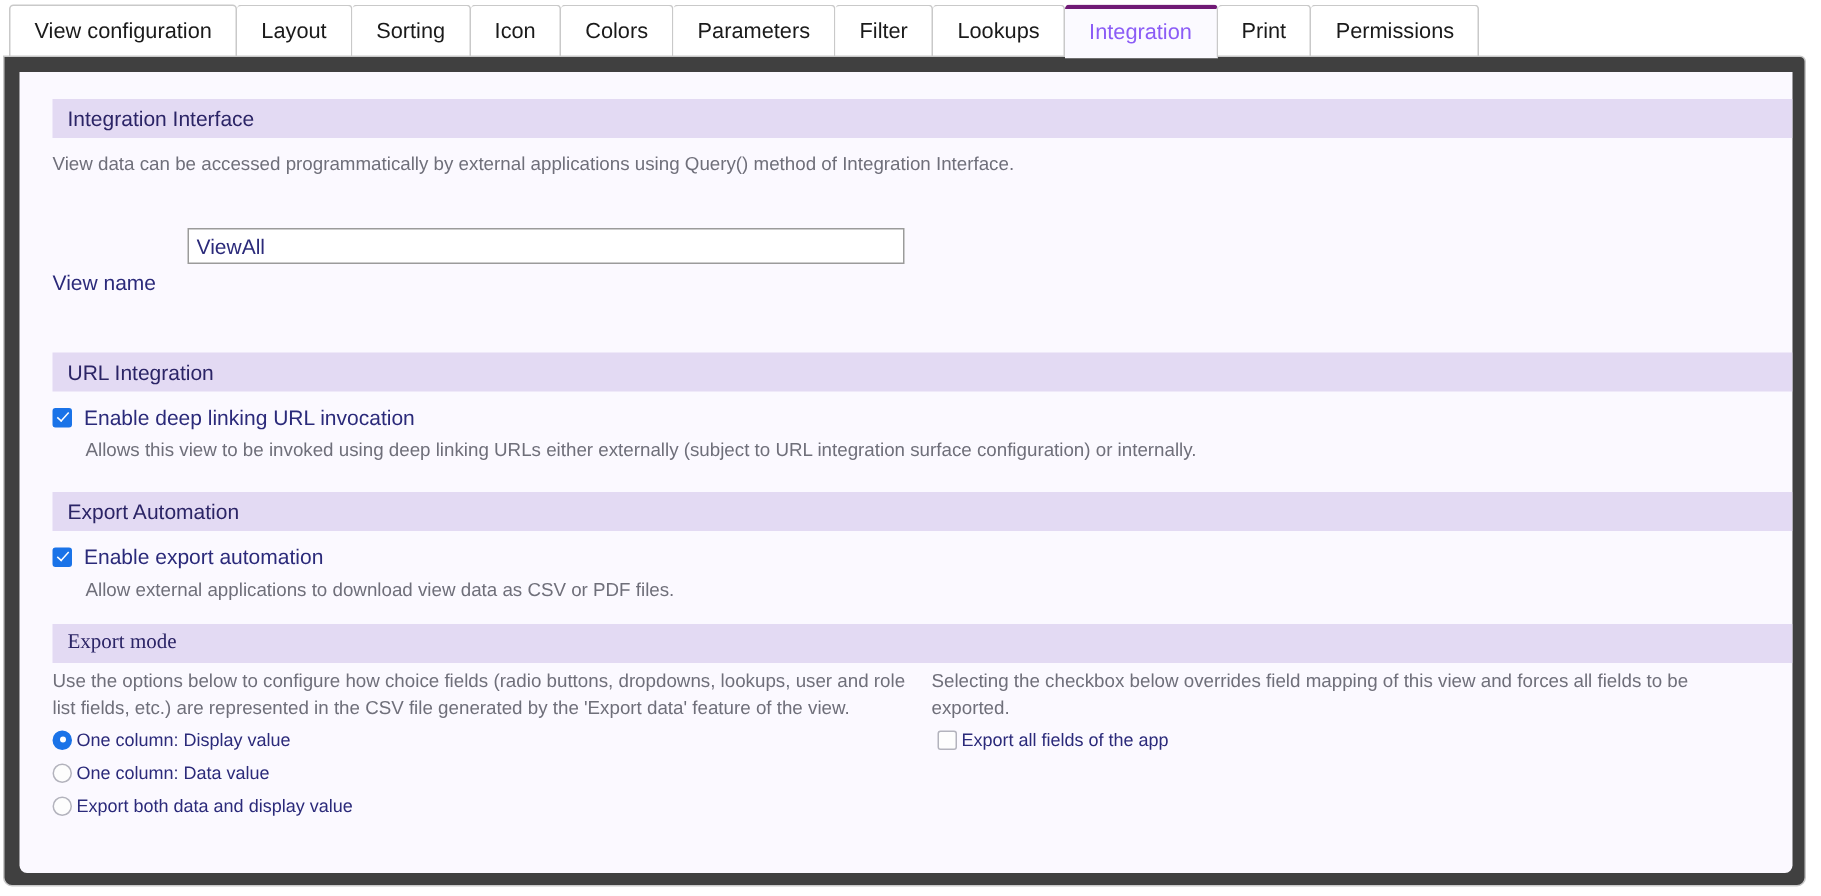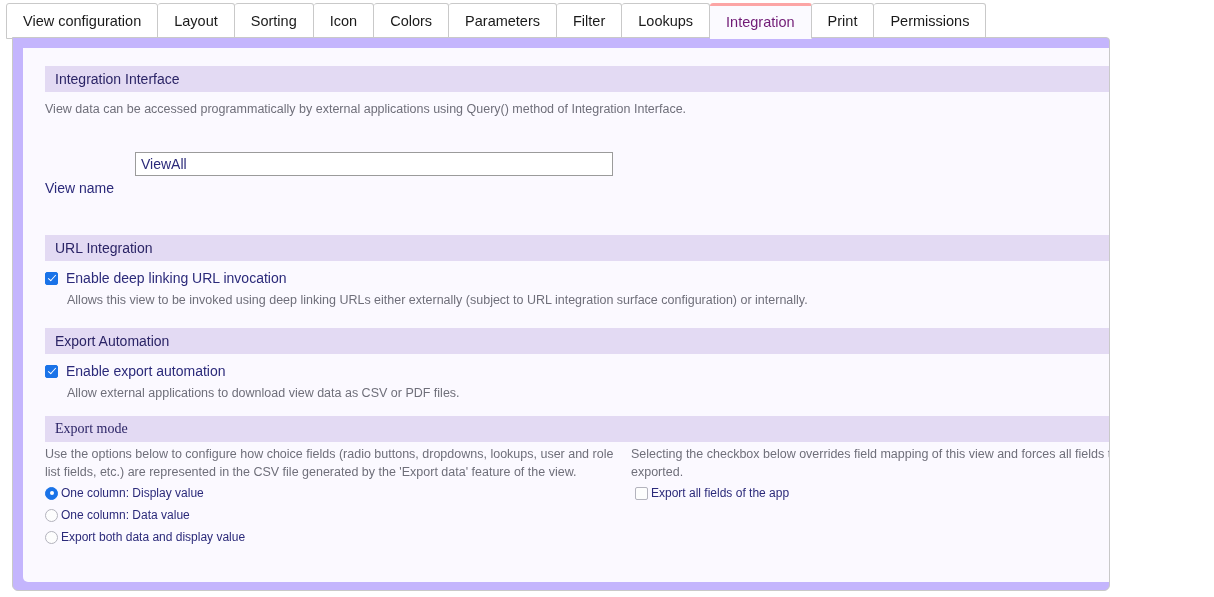--- a/index.html
+++ b/index.html
@@ -44,37 +44,37 @@
     border-radius: 3px 3px 0 0;
     position: relative;
     top: 1px;
   }
   .tab:first-child {
     border-left: 1px solid #c9c9c9;
     margin-left: 6px;
   }
   .tab.active {
     background: #fbfaff;
-    border-top: 3px solid #fca5a5;
+    border-top: 3px solid #701a75;
     border-bottom: 1px solid #fbfaff;
-    color: #701a75;
+    color: #8b5cf6;
     z-index: 5;
   }
 
   
   .panel {
     position: absolute;
-    left: 12px;
+    left: 2px;
     top: 37px;
-    width: 1098px;
+    width: 1202px;
     height: 554px;
     box-sizing: border-box;
     border: 1px solid #c9c9c9;
     border-radius: 0 4px 6px 6px;
-    background: #c4b5fd;
+    background: #404040;
     overflow: hidden;
   }
   .content {
     position: absolute;
     left: 10px;
     top: 10px;
     width: 1182px;
     height: 534px;
     box-sizing: border-box;
     background: #fbf9ff;

